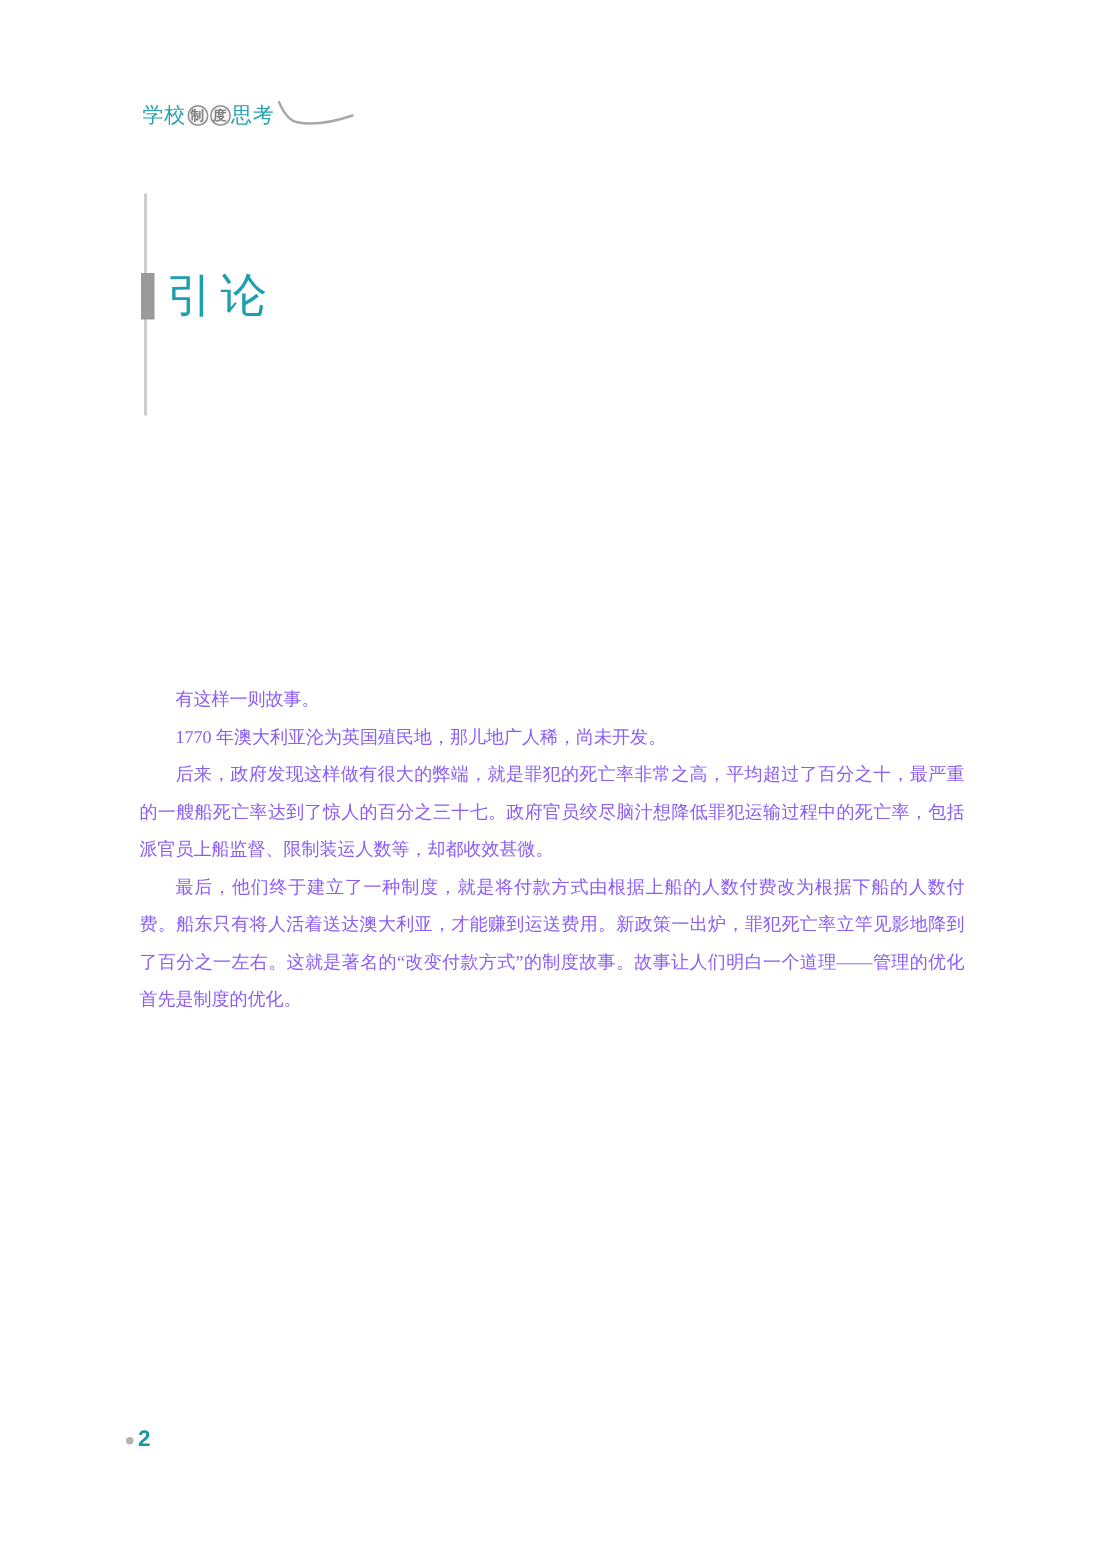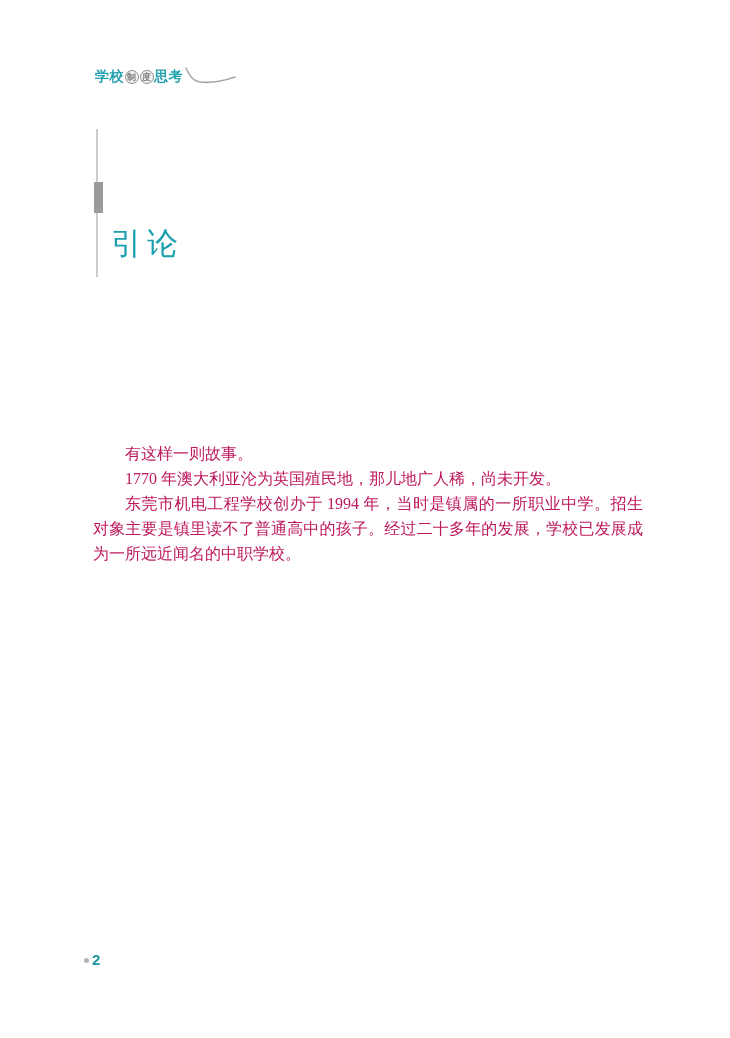--- a/index.html
+++ b/index.html
@@ -6,21 +6,21 @@
   html, body { width: 730px; height: 1038px; background: #ffffff; overflow: hidden; }
   body { position: relative; font-family: "Liberation Serif", serif; }
 
   
   .brand {
     position: absolute; left: 95px; top: 65px; height: 24px;
     display: flex; align-items: center; white-space: nowrap;
     font-family: "Liberation Sans", sans-serif;
   }
   .brand-text {
-    color: #25A2B0; font-size: 14px; font-weight: bold; letter-spacing: 0.5px;
+    color: #25A2B0; font-size: 14px; font-weight: normal; letter-spacing: 0.5px;
   }
   .brand-circle {
     display: inline-flex; align-items: center; justify-content: center;
     width: 14px; height: 14px; margin: 0 0.5px;
     border: 1.3px solid #8F8F8F; border-radius: 50%;
     color: #7E7E7E; font-size: 9px; font-weight: bold; background: #f4f4f4;
   }
   .brand-swoosh { margin-left: 2px; margin-top: 2px; align-self: flex-start; }
 
   
@@ -29,27 +29,27 @@
     width: 2px; height: 148px; background: #CCCCCC;
   }
   .rule-tick {
     position: absolute; left: 94px; top: 182px;
     width: 9px; height: 31px; background: #9A9A9A;
   }
   .section-title {
     position: absolute; left: 111px; top: 180px;
     font-family: "Liberation Sans", sans-serif;
     font-size: 31px; font-weight: 300; letter-spacing: 5px;
-    color: #1CA0AF; line-height: 34px; margin-top: 47px;
+    color: #1CA0AF; line-height: 34px;
   }
 
   
   .body-text {
-    position: absolute; left: 93px; top: 441px; width: 550px;
-    font-size: 16px; line-height: 25px; color: #be185d;
+    position: absolute; left: 93px; top: 454px; width: 550px;
+    font-size: 12px; line-height: 25px; color: #8b5cf6;
     text-align: justify;
   }
   .body-text p { text-indent: 2em; margin: 0; }
 
   
   .page-footer {
     position: absolute; left: 84px; top: 951px;
     display: flex; align-items: center;
   }
   .page-dot {
@@ -76,19 +76,20 @@
   </span>
 </div>
 
 <div class="rule-vertical"></div>
 <div class="rule-tick"></div>
 <h1 class="section-title">引论</h1>
 
 <div class="body-text">
   <p>有这样一则故事。</p>
   <p>1770 年澳大利亚沦为英国殖民地，那儿地广人稀，尚未开发。</p>
-  <p>东莞市机电工程学校创办于 1994 年，当时是镇属的一所职业中学。招生对象主要是镇里读不了普通高中的孩子。经过二十多年的发展，学校已发展成为一所远近闻名的中职学校。</p>
+  <p>后来，政府发现这样做有很大的弊端，就是罪犯的死亡率非常之高，平均超过了百分之十，最严重的一艘船死亡率达到了惊人的百分之三十七。政府官员绞尽脑汁想降低罪犯运输过程中的死亡率，包括派官员上船监督、限制装运人数等，却都收效甚微。</p>
+  <p>最后，他们终于建立了一种制度，就是将付款方式由根据上船的人数付费改为根据下船的人数付费。船东只有将人活着送达澳大利亚，才能赚到运送费用。新政策一出炉，罪犯死亡率立竿见影地降到了百分之一左右。这就是著名的“改变付款方式”的制度故事。故事让人们明白一个道理——管理的优化首先是制度的优化。</p>
 </div>
 
 <div class="page-footer">
   <span class="page-dot"></span>
   <span class="page-number">2</span>
 </div>
 
 </body></html>

